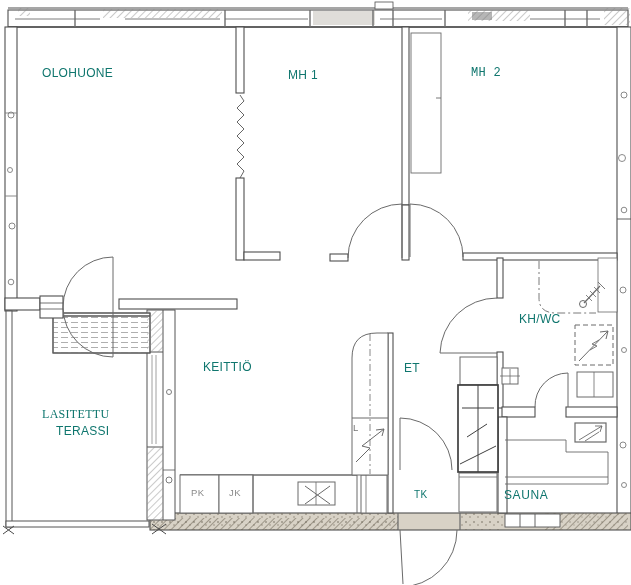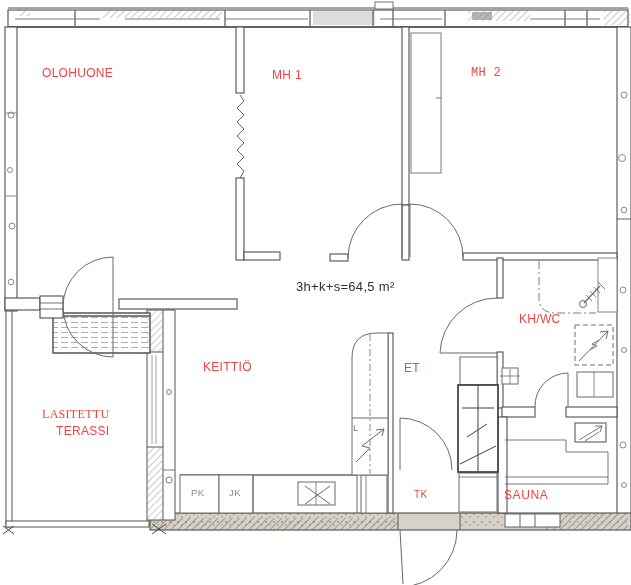--- a/index.html
+++ b/index.html
@@ -1,19 +1,19 @@
 <!DOCTYPE html>
 <html><head>
 <meta charset="utf-8">
 <style>
   html,body{margin:0;padding:0;background:#ffffff;}
   #plan{position:relative;width:631px;height:585px;background:#ffffff;overflow:hidden;
         font-family:"Liberation Sans", sans-serif;}
   #plan svg{position:absolute;left:0;top:0;}
-  .lbl{position:absolute;color:#ef4444;font-size:12px;letter-spacing:.3px;white-space:nowrap;}
+  .lbl{position:absolute;color:#0f766e;font-size:12px;letter-spacing:.3px;white-space:nowrap;}
   .lbl-big{font-size:13px;color:#2f2f2f;}
   .lbl-small{font-size:9.5px;color:#8a8a8a;letter-spacing:.5px;}
   .lbl-tech{font-size:9.5px;color:#777;}
 </style>
 </head>
 <body>
 
 <div id="plan">
 <svg width="631" height="585" viewBox="0 0 631 585">
   <defs>
@@ -260,23 +260,22 @@
     <line x1="505" y1="484" x2="608" y2="484"></line>
 
     <rect x="575" y="423" width="31" height="19" stroke-width="1.2" fill="#ffffff"></rect>
     <line x1="579" y1="440" x2="602" y2="426"></line>
     <line x1="585" y1="441" x2="599" y2="432"></line>
     <path d="M602,426 L595,426 M602,426 L600,432"></path>
   </g>
 </svg>
 
   <div class="lbl" style="left:42px;top:66px;">OLOHUONE</div>
-  <div class="lbl" style="left:272px;top:68px;">MH 1</div>
+  <div class="lbl" style="left:288px;top:68px;">MH 1</div>
   <div class="lbl" style="left:471px;top:66px;font-family:Liberation Mono, monospace;">MH 2</div>
-  <div class="lbl lbl-big" style="left:296px;top:279px;">3h+k+s=64,5 m²</div>
   <div class="lbl" style="left:203px;top:360px;">KEITTIÖ</div>
   <div class="lbl" style="left:404px;top:361px;">ET</div>
   <div class="lbl" style="left:507px;top:312px;margin-left:12px;">KH/WC</div>
   <div class="lbl" style="left:42px;top:407px;font-family:Liberation Serif, serif;">LASITETTU</div>
   <div class="lbl" style="left:56px;top:424px;">TERASSI</div>
   <div class="lbl" style="left:414px;top:489px;font-size:10px;">TK</div>
   <div class="lbl" style="left:504px;top:488px;letter-spacing:.6px;">SAUNA</div>
   <div class="lbl lbl-small" style="left:191px;top:487px;text-align:right;">PK</div>
   <div class="lbl lbl-small" style="left:229px;top:487px;">JK</div>
   <div class="lbl lbl-tech" style="left:353px;top:422px;">L</div>

